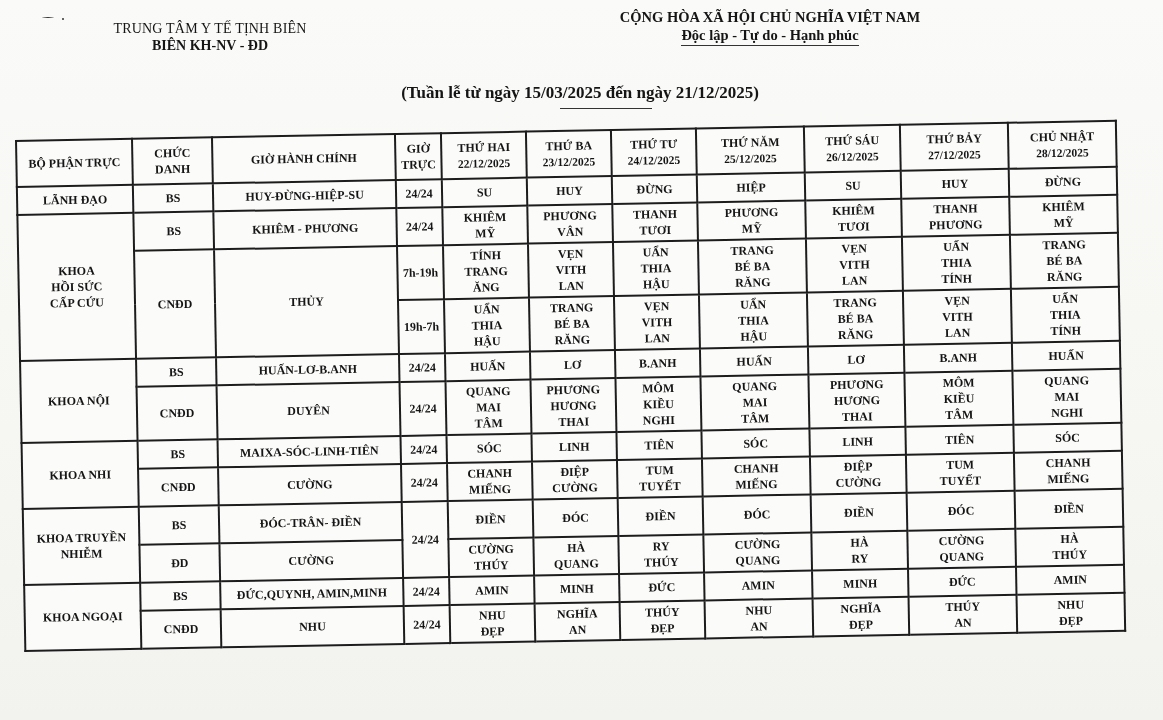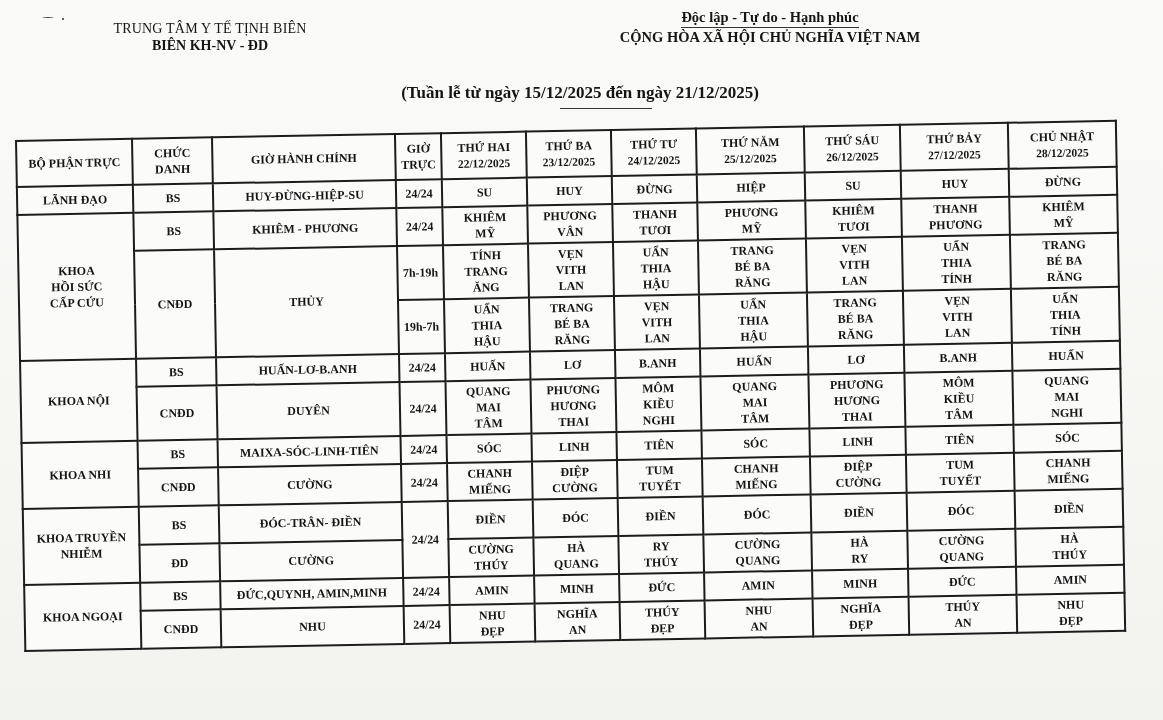--- a/index.html
+++ b/index.html
@@ -67,25 +67,25 @@
 <div class="paper"></div>
 <span class="dot" style="left:62px;top:18px;"></span>
 <span class="dot" style="left:42px;top:17px;width:12px;height:1px;"></span>
 
 <div class="hdr-left">
   <div class="org">TRUNG TÂM Y TẾ TỊNH BIÊN</div>
   <div class="dept">BIÊN KH-NV - ĐD</div>
 </div>
 
 <div class="hdr-right">
+  <div>CỘNG HÒA XÃ HỘI CHỦ NGHĨA VIỆT NAM</div>
   <div><span class="motto">Độc lập - Tự do - Hạnh phúc</span></div>
-  <div>CỘNG HÒA XÃ HỘI CHỦ NGHĨA VIỆT NAM</div>
 </div>
 
-<div class="week">(Tuần lễ từ ngày 15/12/2025 đến ngày 21/12/2025)</div>
+<div class="week">(Tuần lễ từ ngày 15/03/2025 đến ngày 21/12/2025)</div>
 <div class="week-underline"></div>
 
 <table class="sched">
   <colgroup>
     <col class="c-dept">
       <col class="c-title">
       <col class="c-hc">
       <col class="c-gio">
     <col class="c-day">
       <col class="c-day">

